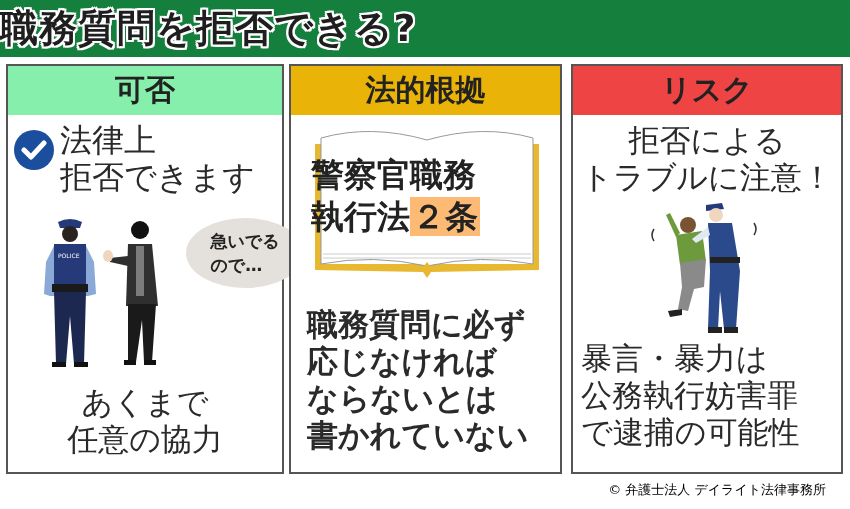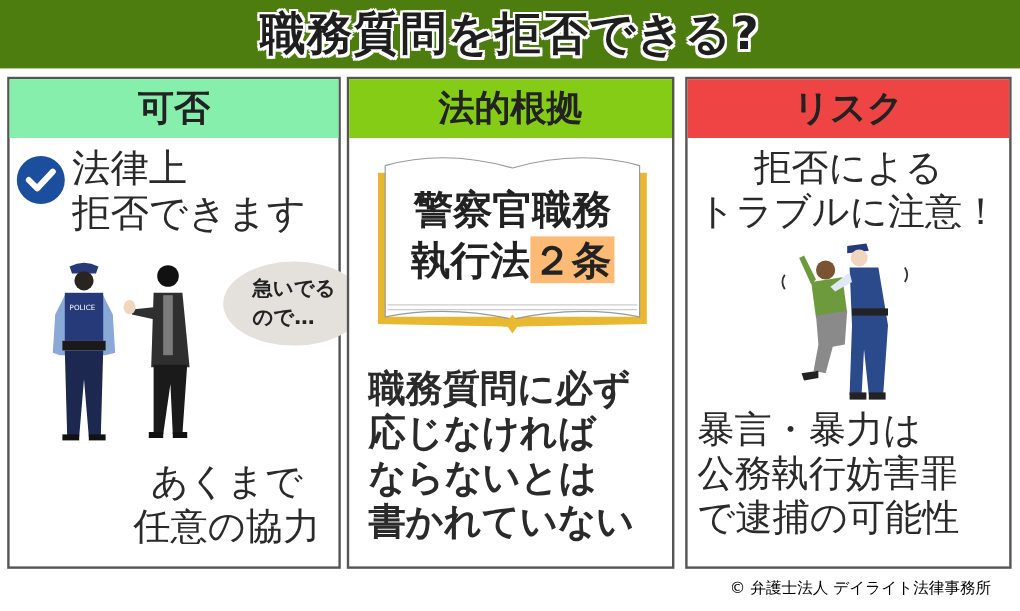--- a/index.html
+++ b/index.html
@@ -1,43 +1,43 @@
 <!DOCTYPE html>
 <html><head>
 <meta charset="utf-8">
 <style>
   * { box-sizing: border-box; margin: 0; padding: 0; }
   html, body { width: 850px; height: 509px; background: #ffffff; overflow: hidden; }
   body { font-family: "DejaVu Sans", "Liberation Sans", sans-serif; color: #222; position: relative; }
 
   .banner {
     position: absolute; left: 0; top: 0; width: 850px; height: 57px;
-    background: #4d7c0f;
-    display: flex; align-items: center; justify-content: center;
+    background: #15803d;
+    display: flex; align-items: center; 
   }
   .banner-title {
     font-size: 38px; font-weight: bold; color: #1e1e1e; letter-spacing: 1px;
     text-shadow: -2px -2px 0 #fff, 2px -2px 0 #fff, -2px 2px 0 #fff, 2px 2px 0 #fff,
                  0 2px 0 #fff, 0 -2px 0 #fff, 2px 0 0 #fff, -2px 0 0 #fff;
   }
 
   .panel {
     position: absolute; top: 64px; height: 410px;
     border: 2px solid #555; background: #fff;
   }
   .p1 { left: 6px; width: 278px; }
   .p2 { left: 289px; width: 273px; }
   .p3 { left: 571px; width: 272px; }
 
   .panel-head {
     height: 49px; display: flex; align-items: center; justify-content: center;
     font-size: 30px; font-weight: bold; color: #222;
   }
   .p1 .panel-head { background: #86efac; }
-  .p2 .panel-head { background: #84cc16; }
+  .p2 .panel-head { background: #eab308; }
   .p3 .panel-head { background: #ef4444; }
 
   .big { font-size: 31px; font-weight: bold; line-height: 37px; color: #2a2a2a; }
 
   
   .p1-main { position: absolute; left: 6px; top: 56px; display: flex; }
   .check {
     width: 40px; height: 40px; border-radius: 50%; background: #1b4e9c;
     margin-top: 8px; margin-right: 6px; display: flex; align-items: center; justify-content: center;
   }
@@ -45,21 +45,21 @@
   .bubble {
     position: absolute; left: 150px; top: 2px; width: 118px; height: 70px; border-radius: 50%;
     background: #e4e0db; display: flex; align-items: center; justify-content: center;
     font-size: 17px; font-weight: bold; line-height: 24px; text-align: left; color: #222;
   }
   .p1-bottom { position: absolute; left: 0; width: 100%; top: 318px; text-align: center; }
 
   
   .book { position: absolute; left: 20px; top: 60px; width: 232px; height: 155px; }
   .book-text {
-    position: absolute; left: 0; top: 28px; width: 100%; text-align: center;
+    position: absolute; left: 0; top: 28px; width: 100%; 
     font-size: 33px; font-weight: bold; line-height: 42px; color: #222;
   }
   .hl { background: #fdba74; padding: 0 2px; }
   .p2-bottom { position: absolute; left: 16px; top: 240px; font-size: 31px; }
 
   
   .p3-top { position: absolute; left: 0; width: 100%; top: 56px; text-align: center; }
   .p3-scene { position: absolute; left: 75px; top: 135px; width: 125px; height: 135px; }
   .p3-bottom { position: absolute; left: 8px; top: 274px; }
 
@@ -110,21 +110,21 @@
       <rect x="88" y="144" width="12" height="5" fill="#111"></rect>
         <rect x="108" y="144" width="12" height="5" fill="#111"></rect>
     </svg>
     <div class="bubble">
       <div>
         <div>急いでる</div>
         <div>ので…</div>
       </div>
     </div>
   </div>
-  <div class="p1-bottom big" style="font-weight:normal;font-size:31px;margin-left:44px;">
+  <div class="p1-bottom big" style="font-weight:normal;font-size:31px;">
     <div>あくまで</div>
     <div>任意の協力</div>
   </div>
 </div>
 
 <div class="panel p2">
   <div class="panel-head">法的根拠</div>
   <div class="book">
     <svg width="232" height="155" viewBox="0 0 232 155" style="position:absolute;left:0;top:0;">
       <path d="M4 18 L4 144 L112 146 L116 152 L120 146 L228 144 L228 18 L222 18 L222 138 L10 138 L10 18 Z" fill="#e8b830"></path>

